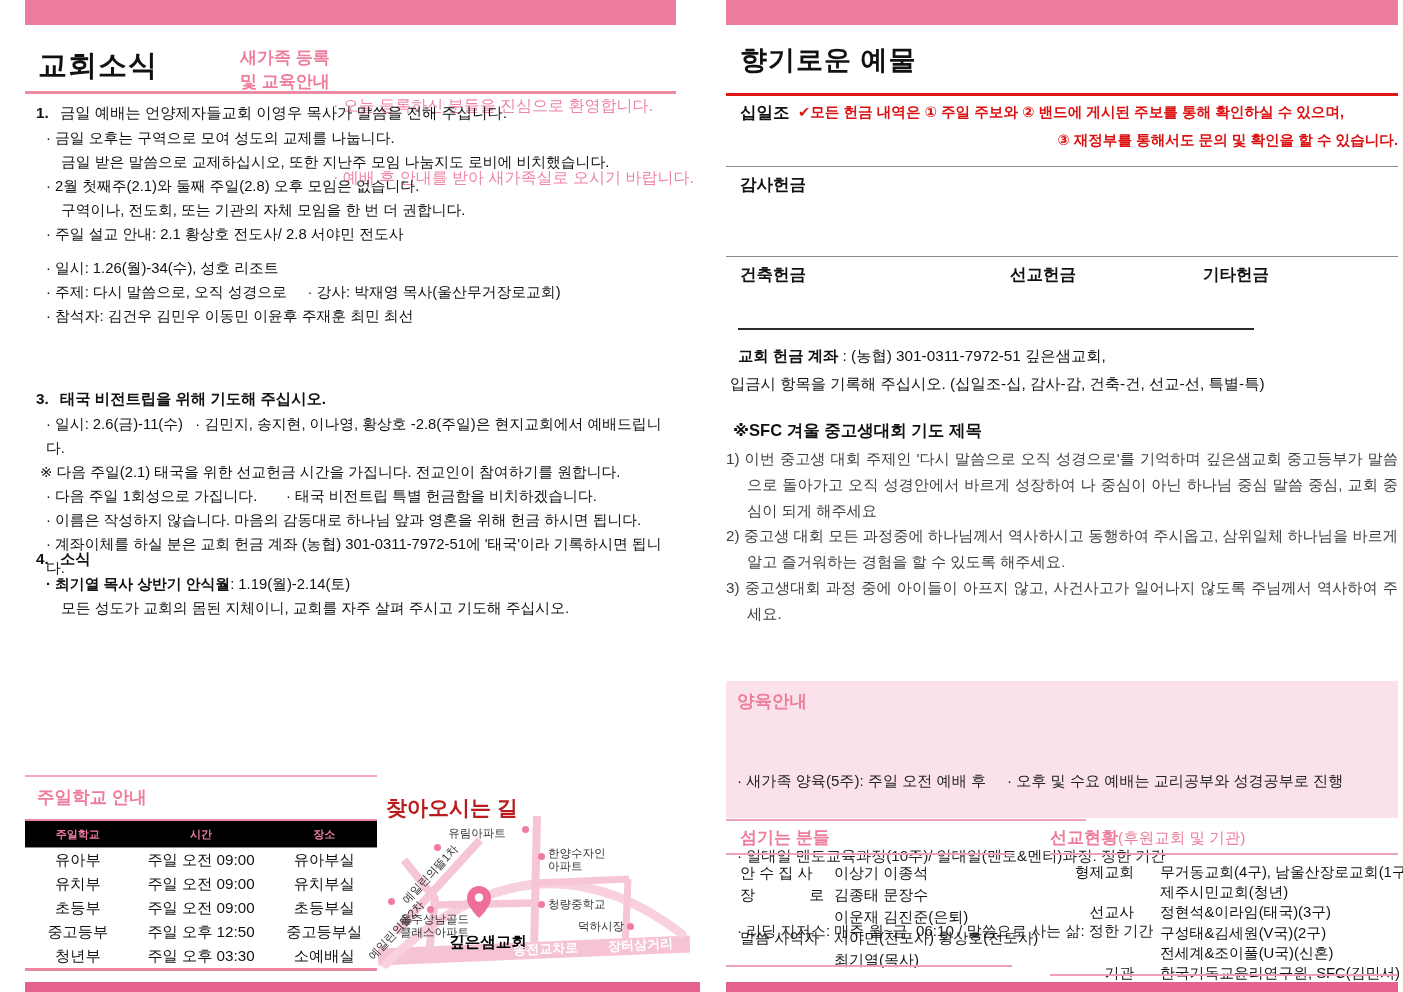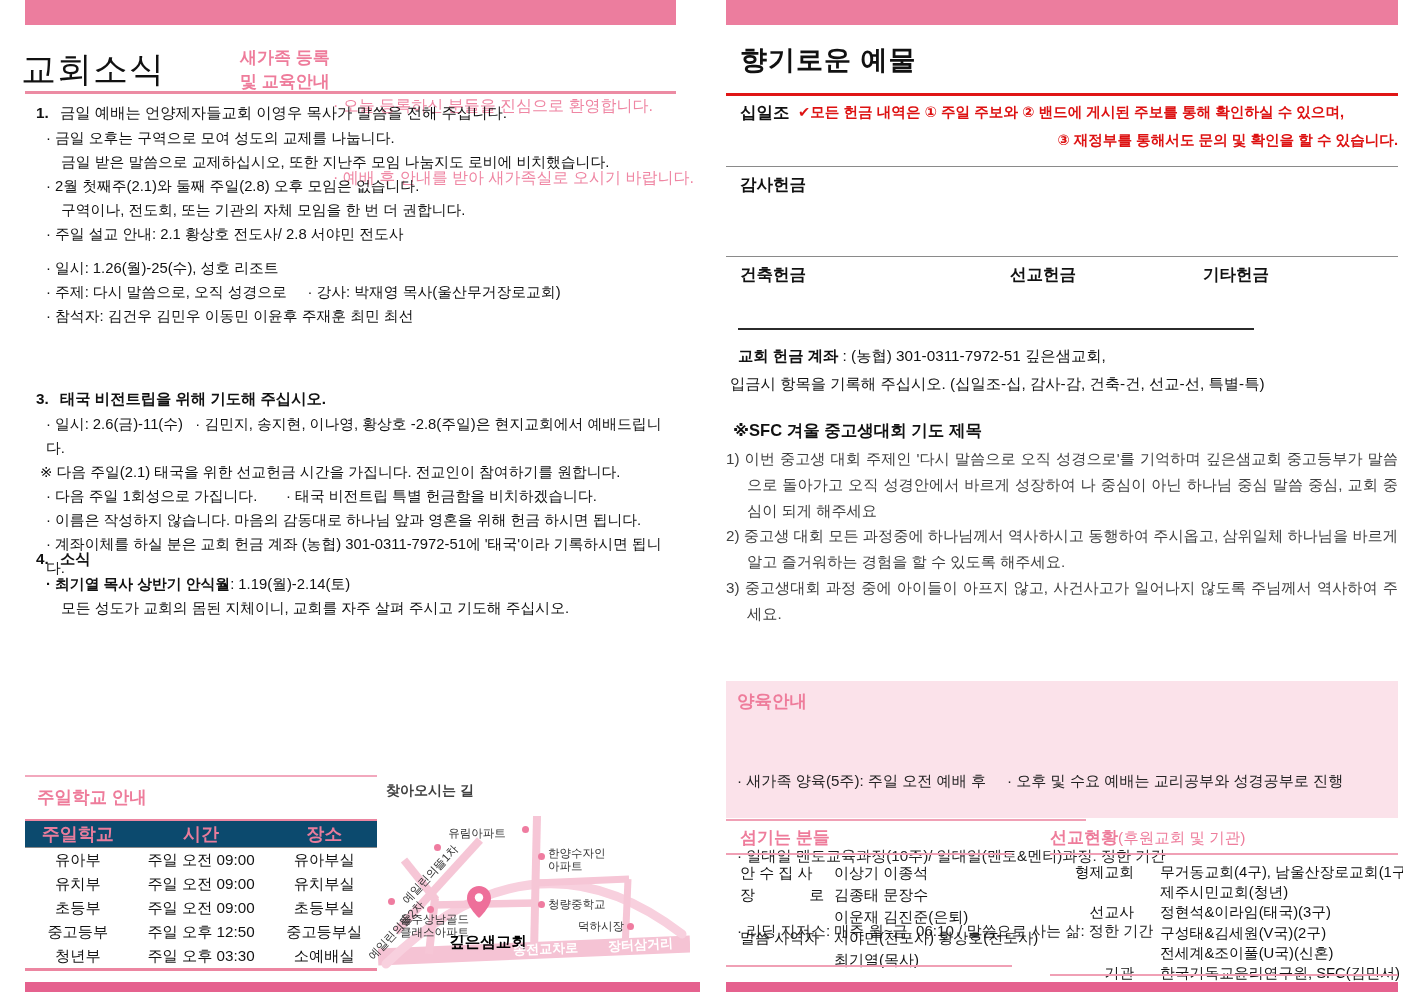--- a/index.html
+++ b/index.html
@@ -11,36 +11,36 @@
   .b{font-weight:700}
   
   .sec{position:absolute;left:36px;width:644px;font-size:14.8px;color:#111}
   .sec .t{line-height:26px;font-size:15.3px}
   .sec .ln{line-height:24px;white-space:pre-wrap}
   .num{display:inline-block;width:24px;font-weight:700;font-size:15.3px}
   .ind1{padding-left:10px}
   .ind2{padding-left:25px}
   .star{padding-left:4px;font-weight:400}
   
-  .lh-title{position:absolute;left:21px;top:46px;font-size:35px;font-weight:400;letter-spacing:1px}
+  .lh-title{position:absolute;left:38px;top:46px;font-size:29px;font-weight:700;letter-spacing:1px}
   .reg-label{position:absolute;left:240px;top:46px;font-size:17px;font-weight:700;color:#ee7c9b;line-height:24px}
   .reg-notes{position:absolute;left:333px;top:46px;font-size:16px;color:#ef86a3;line-height:24px;white-space:pre}
   .hr-pink{position:absolute;background:#ec8ba3}
   .hr-gray{position:absolute;background:#8a8a8a}
   .hr-dark{position:absolute;background:#2b2b2b}
   .hr-red{position:absolute;background:#e01616}
   
   .school{position:absolute;left:25px;top:775px;width:352px;border-top:2px solid #f2a8bd}
   .school-title{margin:8px 0 10px 12px;font-size:17.5px;font-weight:700;color:#ee7c9b}
   table.school-table{border-collapse:collapse;width:100%;border-top:2px solid #ec86a1;border-bottom:3px solid #ec86a1}
-  table.school-table th{background:#0c4a6e;color:#e87c9c;font-size:18px;font-weight:700;height:24px;border-bottom:1px solid #8a8a8a}
+  table.school-table th{background:#000000;color:#e87c9c;font-size:11px;font-weight:700;height:24px;border-bottom:1px solid #8a8a8a}
   table.school-table td{font-size:15.2px;text-align:center;height:22px;color:#111}
   
   .map{position:absolute;left:378px;top:782px;width:318px}
-  .map-title{margin:0 0 0 8px;font-size:14px;font-weight:700;color:#404040}
+  .map-title{margin:12px 0 0 8px;font-size:21px;font-weight:700;color:#b91c1c}
   .map-canvas{position:absolute;left:0;top:32px;width:312px;height:158px}
   .map-canvas svg{position:absolute;left:0;top:0}
   .mlabel{position:absolute;font-size:11.5px;color:#333;line-height:13px;white-space:pre}
   .mdot{position:absolute;width:7px;height:7px;border-radius:50%;background:#ef7ca0}
   .mroad{position:absolute;font-size:13px;font-weight:700;color:#ffffff;white-space:pre}
   .church-label{position:absolute;font-size:15.5px;font-weight:700;color:#000;text-align:center}
   
   .r-title{position:absolute;left:740px;top:42px;font-size:27px;font-weight:700;letter-spacing:1px}
   .off-label{position:absolute;font-size:16.5px;font-weight:700;color:#111}
   .note{position:absolute;left:798px;width:600px;font-size:14.6px;font-weight:700;color:#dd1111;white-space:pre-wrap}
@@ -81,21 +81,21 @@
   <div class="sec" style="top:100px">
     <div class="t"><span class="num">1.</span><span>금일 예배는 언양제자들교회 이영우 목사가 말씀을 전해 주십니다.</span></div>
     <div class="ln ind1">· 금일 오후는 구역으로 모여 성도의 교제를 나눕니다.</div>
     <div class="ln ind2">금일 받은 말씀으로 교제하십시오, 또한 지난주 모임 나눔지도 로비에 비치했습니다.</div>
     <div class="ln ind1">· 2월 첫째주(2.1)와 둘째 주일(2.8) 오후 모임은 없습니다.</div>
     <div class="ln ind2">구역이나, 전도회, 또는 기관의 자체 모임을 한 번 더 권합니다.</div>
     <div class="ln ind1">· 주일 설교 안내: 2.1 황상호 전도사/ 2.8 서야민 전도사</div>
   </div>
 
   <div class="sec" style="top:256px">
-    <div class="ln ind1">· 일시: 1.26(월)-25(수), 성호 리조트</div>
+    <div class="ln ind1">· 일시: 1.26(월)-34(수), 성호 리조트</div>
     <div class="ln ind1">· 주제: 다시 말씀으로, 오직 성경으로     · 강사: 박재영 목사(울산무거장로교회)</div>
     <div class="ln ind1">· 참석자: 김건우 김민우 이동민 이윤후 주재훈 최민 최선</div>
   </div>
 
   <div class="sec" style="top:386px">
     <div class="t b"><span class="num">3.</span><span>태국 비전트립을 위해 기도해 주십시오.</span></div>
     <div class="ln ind1">· 일시: 2.6(금)-11(수)   · 김민지, 송지현, 이나영, 황상호 -2.8(주일)은 현지교회에서 예배드립니다.</div>
     <div class="ln star">※ 다음 주일(2.1) 태국을 위한 선교헌금 시간을 가집니다. 전교인이 참여하기를 원합니다.</div>
     <div class="ln ind1">· 다음 주일 1회성으로 가집니다.       · 태국 비전트립 특별 헌금함을 비치하겠습니다.</div>
     <div class="ln ind1">· 이름은 작성하지 않습니다. 마음의 감동대로 하나님 앞과 영혼을 위해 헌금 하시면 됩니다.</div>

